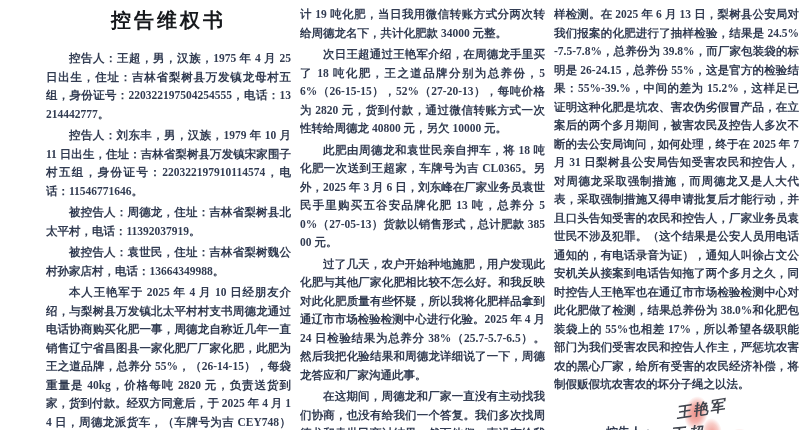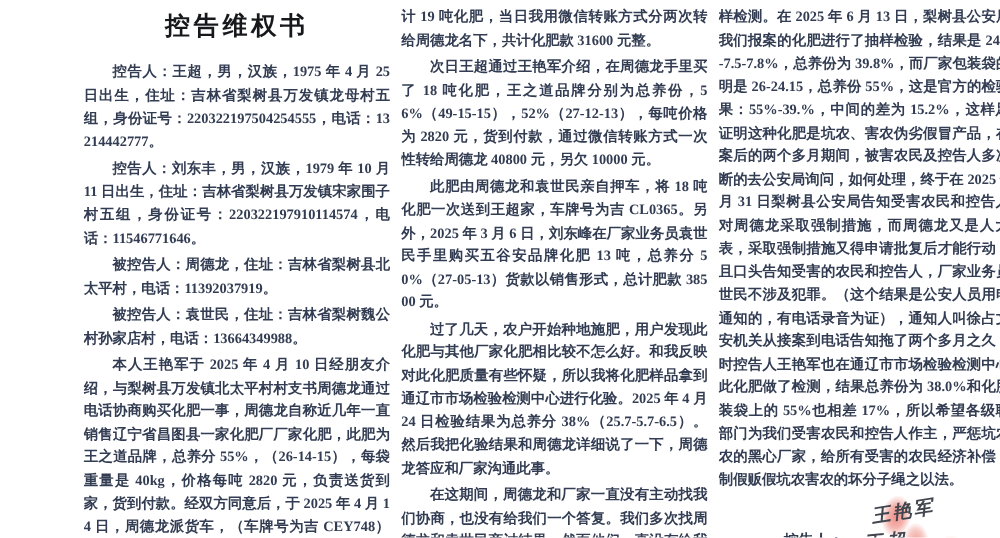--- a/index.html
+++ b/index.html
@@ -12,21 +12,21 @@
   html,body{width:800px;height:430px;overflow:hidden;}
   body{
     background:#ffffff;
     font-family:"Liberation Serif","DejaVu Serif",serif;
     color:var(--text);
   }
   .page{
     width:800px;height:430px;
     display:flex;
     gap:9px;
-    padding:5px 5px 0 67px;
+    padding:5px 5px 0 46px;
   }
   .col{
     width:245px;
     flex:0 0 245px;
     overflow:hidden;
   }
   .doc-title{
     font-size:20px;
     font-weight:bold;
     color:var(--title);
@@ -102,22 +102,22 @@
 <div class="page">
   <div class="col">
     <h1 class="doc-title">控告维权书</h1>
   <p class="para indent">控告人：王超，男，汉族，1975 年 4 月 25 日出生，住址：吉林省梨树县万发镇龙母村五组，身份证号：220322197504254555，电话：13214442777。</p>
       <p class="para indent">控告人：刘东丰，男，汉族，1979 年 10 月 11 日出生，住址：吉林省梨树县万发镇宋家围子村五组，身份证号：220322197910114574，电话：11546771646。</p>
       <p class="para indent">被控告人：周德龙，住址：吉林省梨树县北太平村，电话：11392037919。</p>
       <p class="para indent">被控告人：袁世民，住址：吉林省梨树魏公村孙家店村，电话：13664349988。</p>
       <p class="para indent">本人王艳军于 2025 年 4 月 10 日经朋友介绍，与梨树县万发镇北太平村村支书周德龙通过电话协商购买化肥一事，周德龙自称近几年一直销售辽宁省昌图县一家化肥厂厂家化肥，此肥为王之道品牌，总养分 55%，（26-14-15），每袋重量是 40kg，价格每吨 2820 元，负责送货到家，货到付款。经双方同意后，于 2025 年 4 月 14 日，周德龙派货车，（车牌号为吉 CEY748）红色卡车将化肥分三次送到我家院内。总</p>
     </div>
   <div class="col">
-      <p class="para">计 19 吨化肥，当日我用微信转账方式分两次转给周德龙名下，共计化肥款 31600 元整。</p>
-      <p class="para indent">次日王超通过王艳军介绍，在周德龙手里买了 18 吨化肥，王之道品牌分别为总养份，56%（49-15-15），52%（27-12-13），每吨价格为 2820 元，货到付款，通过微信转账方式一次性转给周德龙 40800 元，另欠 10000 元。</p>
+      <p class="para">计 19 吨化肥，当日我用微信转账方式分两次转给周德龙名下，共计化肥款 34000 元整。</p>
+      <p class="para indent">次日王超通过王艳军介绍，在周德龙手里买了 18 吨化肥，王之道品牌分别为总养份，56%（26-15-15），52%（27-20-13），每吨价格为 2820 元，货到付款，通过微信转账方式一次性转给周德龙 40800 元，另欠 10000 元。</p>
       <p class="para indent">此肥由周德龙和袁世民亲自押车，将 18 吨化肥一次送到王超家，车牌号为吉 CL0365。另外，2025 年 3 月 6 日，刘东峰在厂家业务员袁世民手里购买五谷安品牌化肥 13 吨，总养分 50%（27-05-13）货款以销售形式，总计肥款 38500 元。</p>
       <p class="para indent">过了几天，农户开始种地施肥，用户发现此化肥与其他厂家化肥相比较不怎么好。和我反映对此化肥质量有些怀疑，所以我将化肥样品拿到通辽市市场检验检测中心进行化验。2025 年 4 月 24 日检验结果为总养分 38%（25.7-5.7-6.5）。然后我把化验结果和周德龙详细说了一下，周德龙答应和厂家沟通此事。</p>
       <p class="para indent">在这期间，周德龙和厂家一直没有主动找我们协商，也没有给我们一个答复。我们多次找周德龙和袁世民商讨结果，然而他们一直没有给我们准确答案。所以我们在 2025 年 5 月 14 日去梨树县公安局食药环侦查大队报案，随后公安局办事人员等三方来到我家，对剩下的 76 袋化肥进行抽验抽</p>
     </div>
   <div class="col">
 
   <p class="para">样检测。在 2025 年 6 月 13 日，梨树县公安局对我们报案的化肥进行了抽样检验，结果是 24.5%-7.5-7.8%，总养份为 39.8%，而厂家包装袋的标明是 26-24.15，总养份 55%，这是官方的检验结果：55%-39.%，中间的差为 15.2%，这样足已证明这种化肥是坑农、害农伪劣假冒产品，在立案后的两个多月期间，被害农民及控告人多次不断的去公安局询问，如何处理，终于在 2025 年 7 月 31 日梨树县公安局告知受害农民和控告人，对周德龙采取强制措施，而周德龙又是人大代表，采取强制措施又得申请批复后才能行动，并且口头告知受害的农民和控告人，厂家业务员袁世民不涉及犯罪。（这个结果是公安人员用电话通知的，有电话录音为证），通知人叫徐占文公安机关从接案到电话告知拖了两个多月之久，同时控告人王艳军也在通辽市市场检验检测中心对此化肥做了检测，结果总养份为 38.0%和化肥包装袋上的 55%也相差 17%，所以希望各级职能部门为我们受害农民和控告人作主，严惩坑农害农的黑心厂家，给所有受害的农民经济补偿，将制假贩假坑农害农的坏分子绳之以法。</p>
       <div class="sig-block">
         <span class="sig-label">控告人：</span>
         <div class="sig-names">

